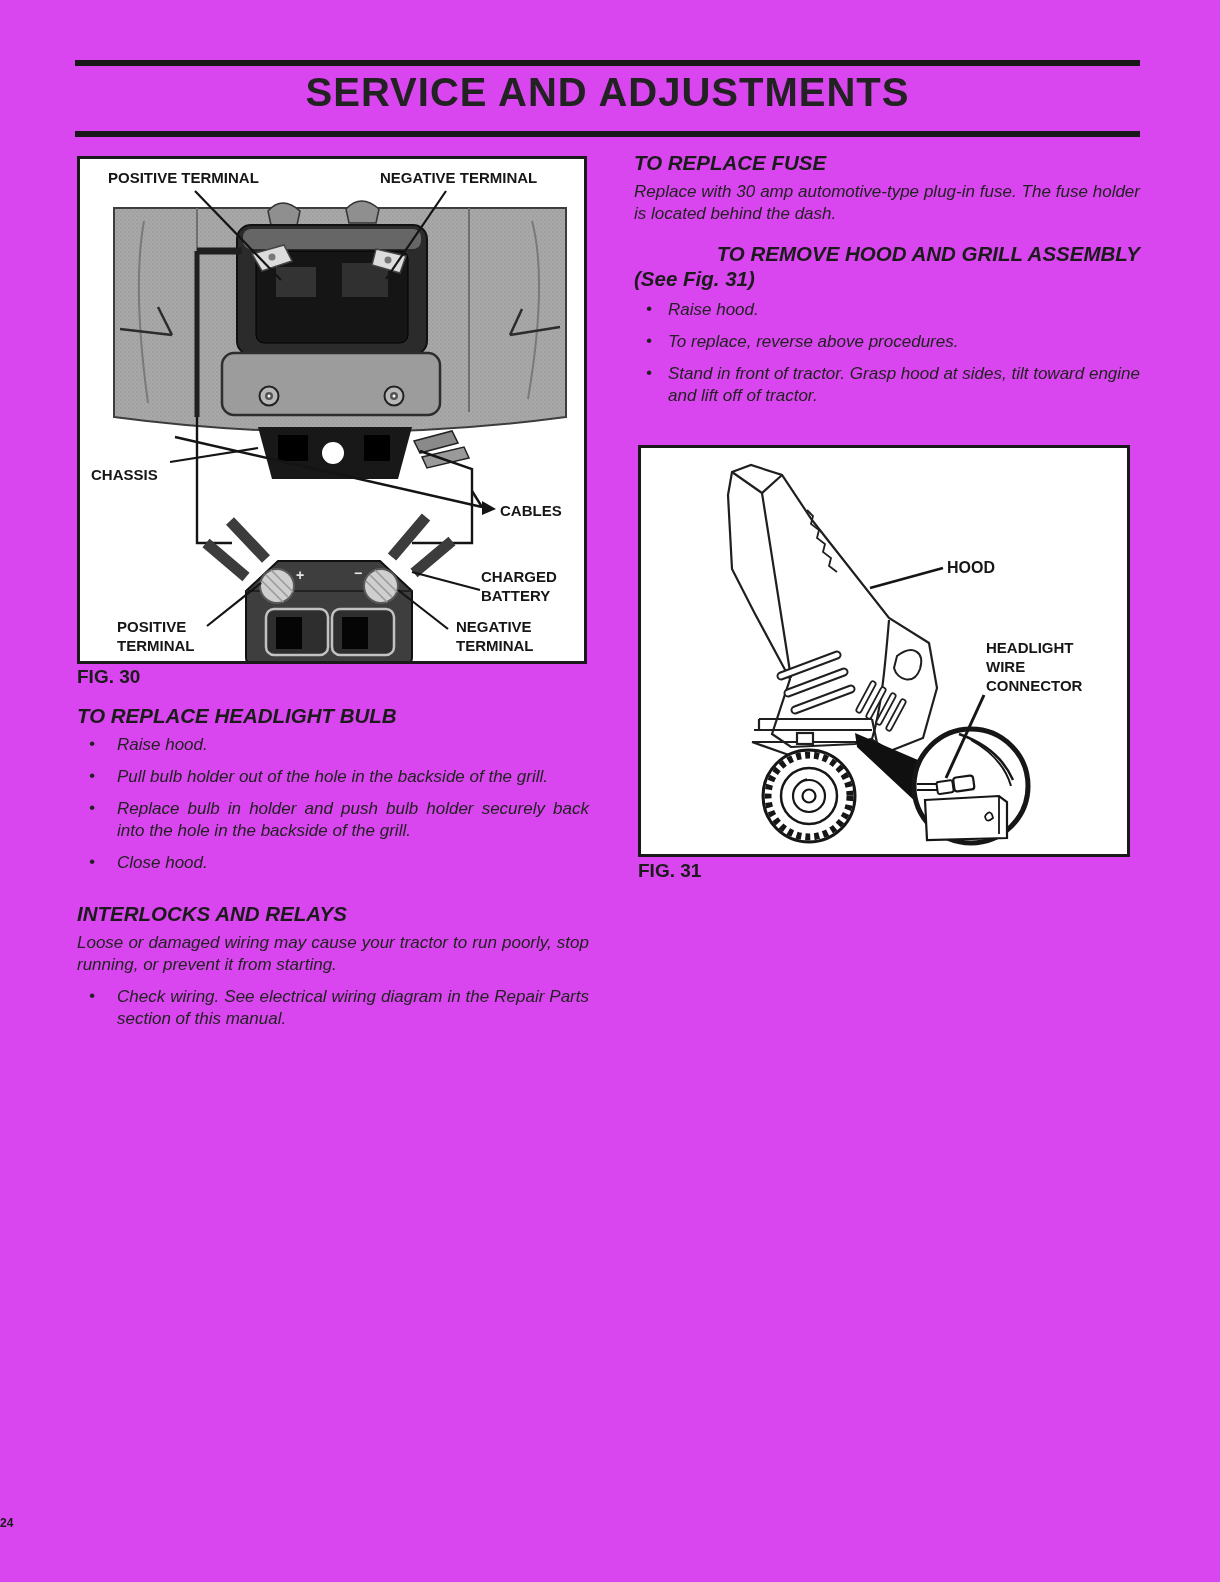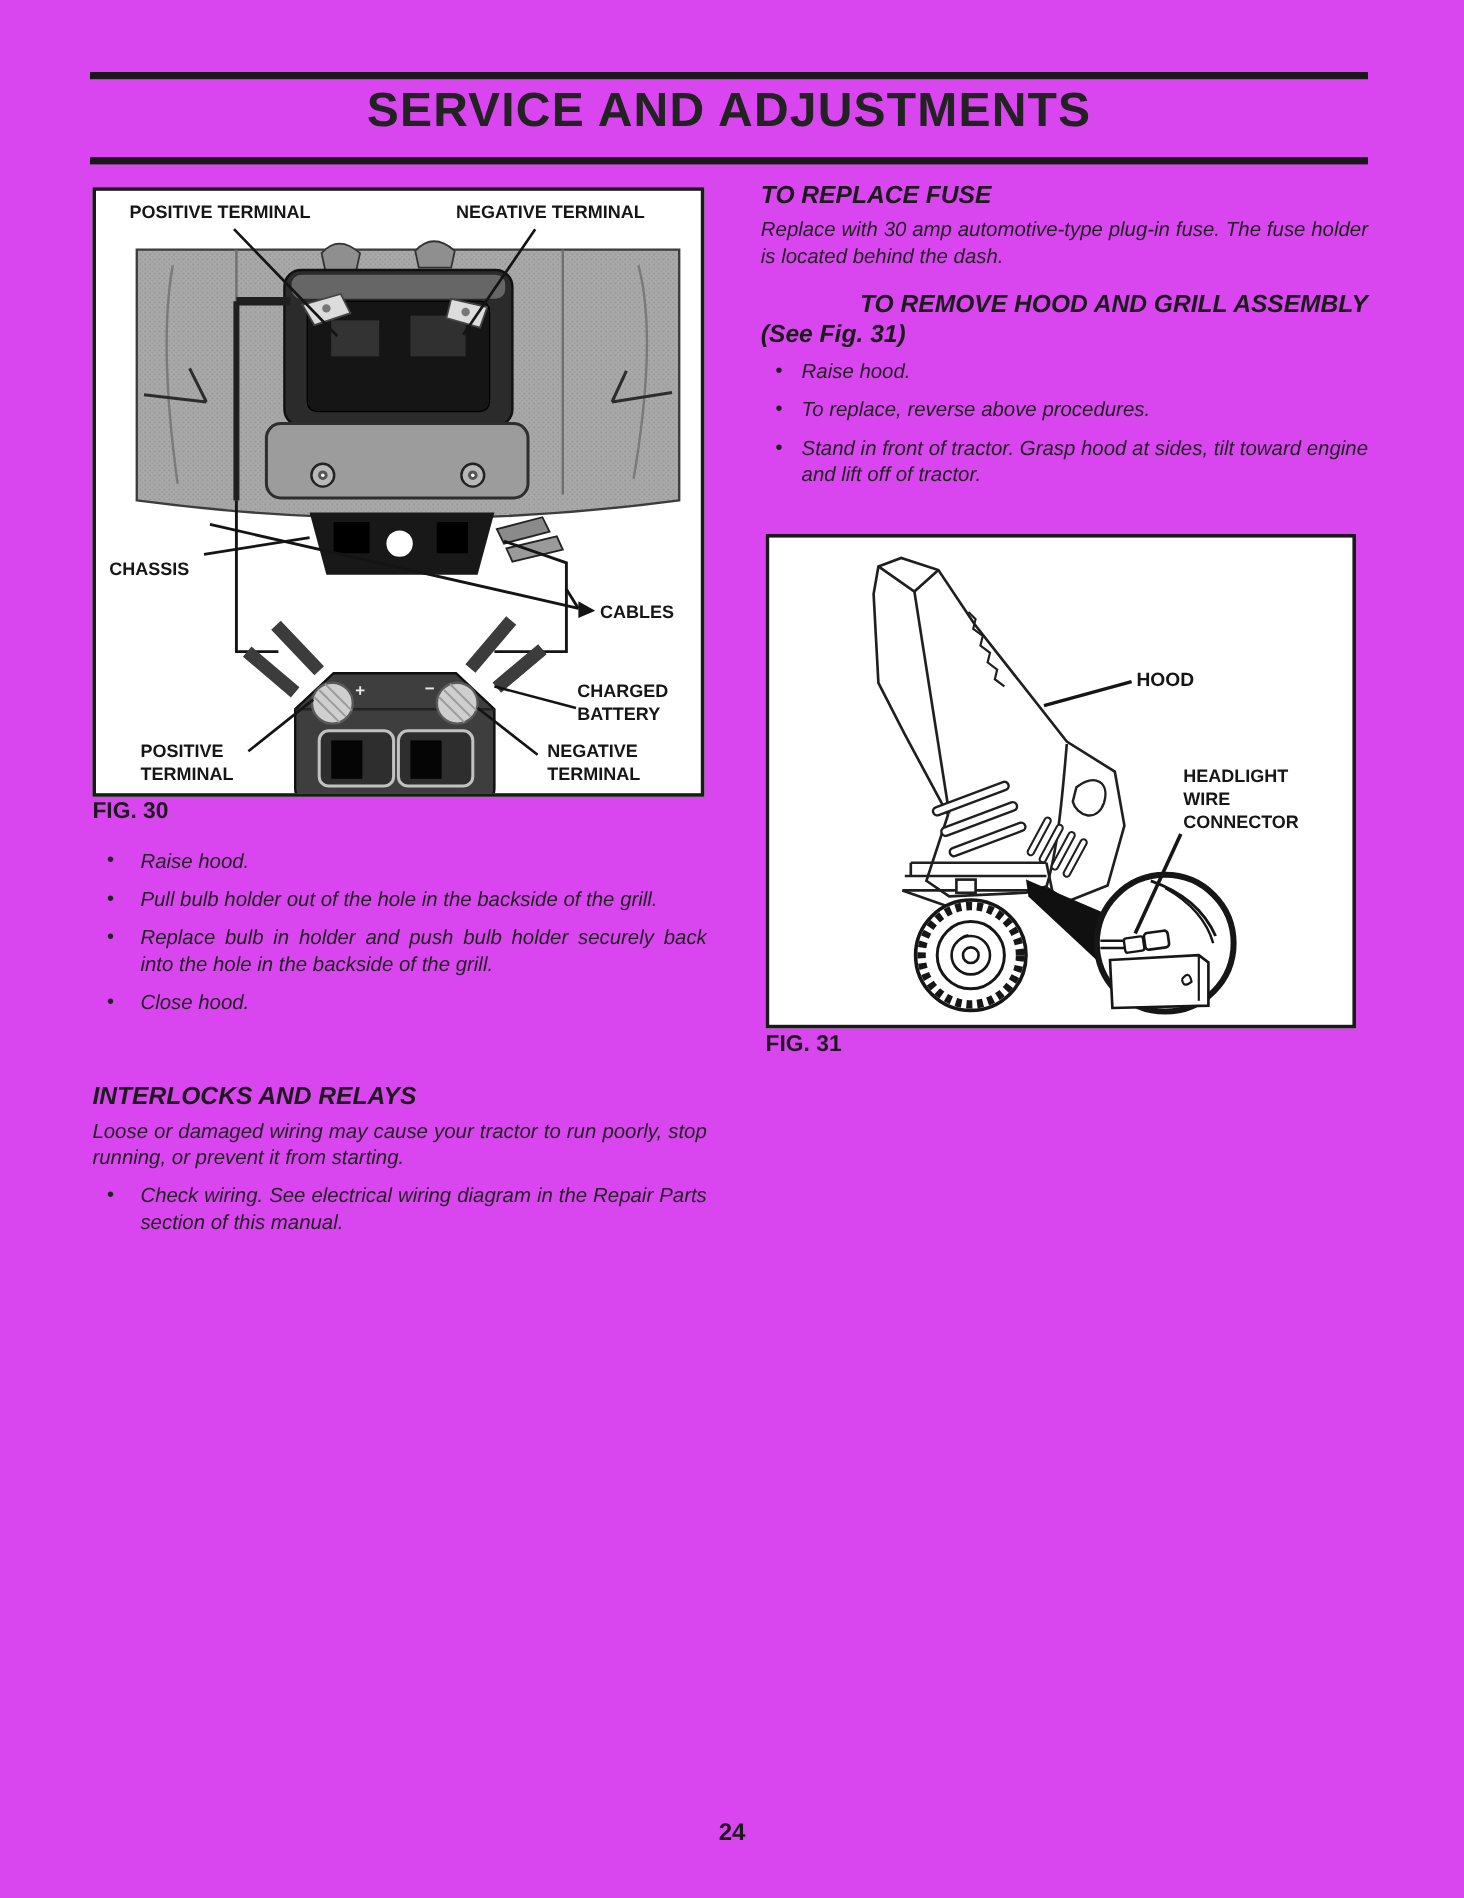--- a/index.html
+++ b/index.html
@@ -35,22 +35,22 @@
   .figure-frame{
     position:absolute;border:3px solid #1a1a1a;background:#fff;box-sizing:border-box;
   }
   .fig-caption{
     position:absolute;text-align:left;font-size:19px;font-weight:bold;color:#1b1b1b;
   }
   .fig-label{
     position:absolute;font-size:15px;font-weight:bold;line-height:19px;color:#161616;
   }
   .page-number{
-    position:absolute;left:0;top:1516px;width:1220px;text-align:center;
-    font-size:20px;font-weight:bold;color:#1b1b1b;
+    position:absolute;left:0;top:1516px;width:1220px;
+    font-size:12px;font-weight:bold;color:#1b1b1b;
   }
   svg{display:block;}
 </style>
 </head>
 <body>
 
 <div class="page">
 
   <div class="rule" style="top:60px;"></div>
   <div class="doc-title">SERVICE AND ADJUSTMENTS</div>
@@ -148,20 +148,21 @@
     <div class="fig-label" style="left:300px;top:9px;">NEGATIVE TERMINAL</div>
     <div class="fig-label" style="left:11px;top:294px;margin-top:12px;">CHASSIS</div>
     <div class="fig-label" style="left:420px;top:342px;">CABLES</div>
     <div class="fig-label" style="left:401px;top:408px;width:90px;">CHARGED BATTERY</div>
     <div class="fig-label" style="left:37px;top:458px;width:95px;">POSITIVE TERMINAL</div>
     <div class="fig-label" style="left:376px;top:458px;width:95px;">NEGATIVE TERMINAL</div>
   </div>
   <div class="fig-caption" style="left:77px;top:666px;width:510px;">FIG. 30</div>
 
   <div class="col" style="left:77px;top:703px;width:512px;">
+    <h2 class="sec">TO REPLACE HEADLIGHT BULB</h2>
     <div class="bullets">
       <div class="bullet-item"><span>Raise hood.</span></div>
       <div class="bullet-item"><span>Pull bulb holder out of the hole in the backside of the grill.</span></div>
       <div class="bullet-item"><span>Replace bulb in holder and push bulb holder securely back into the hole in the backside of the grill.</span></div>
       <div class="bullet-item"><span>Close hood.</span></div>
     </div>
   </div>
 
   <div class="col" style="left:77px;top:901px;width:512px;">
     <h2 class="sec">INTERLOCKS AND RELAYS</h2>

